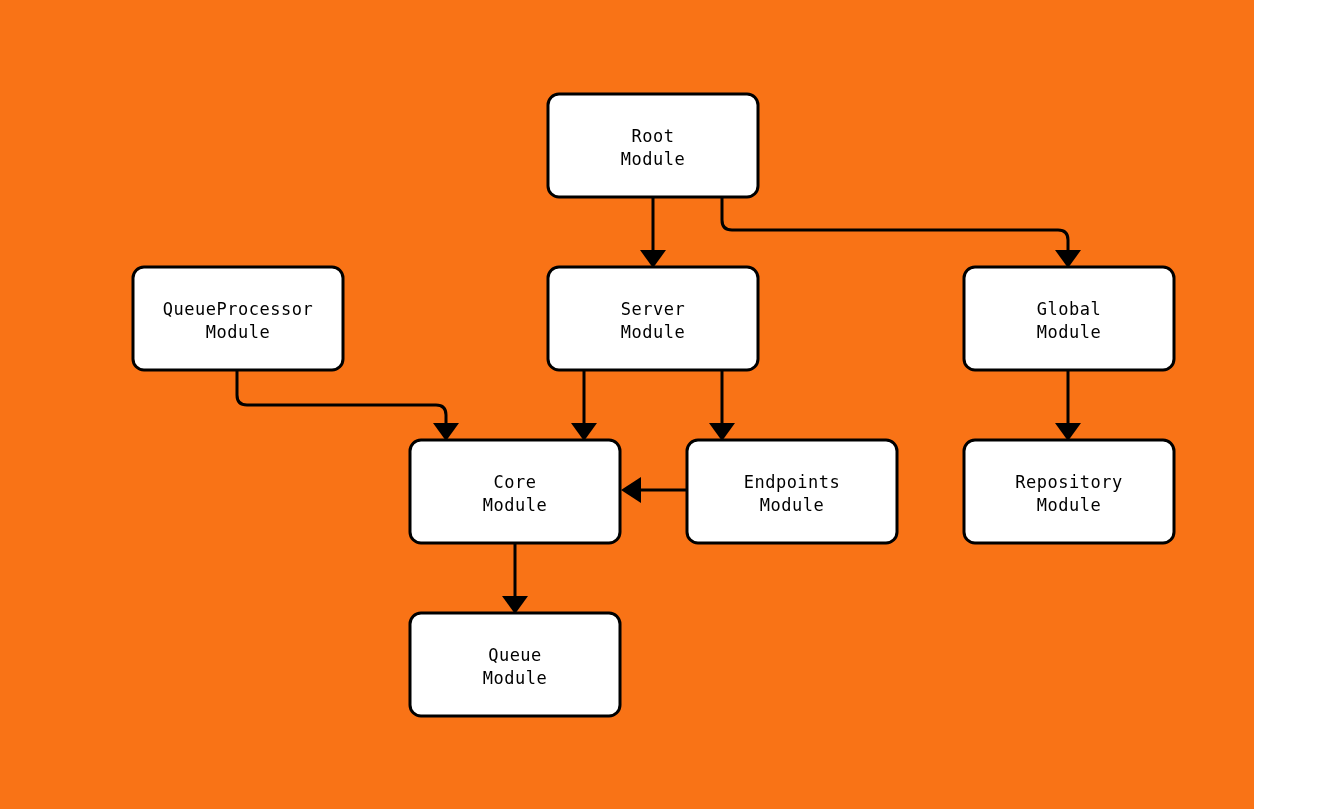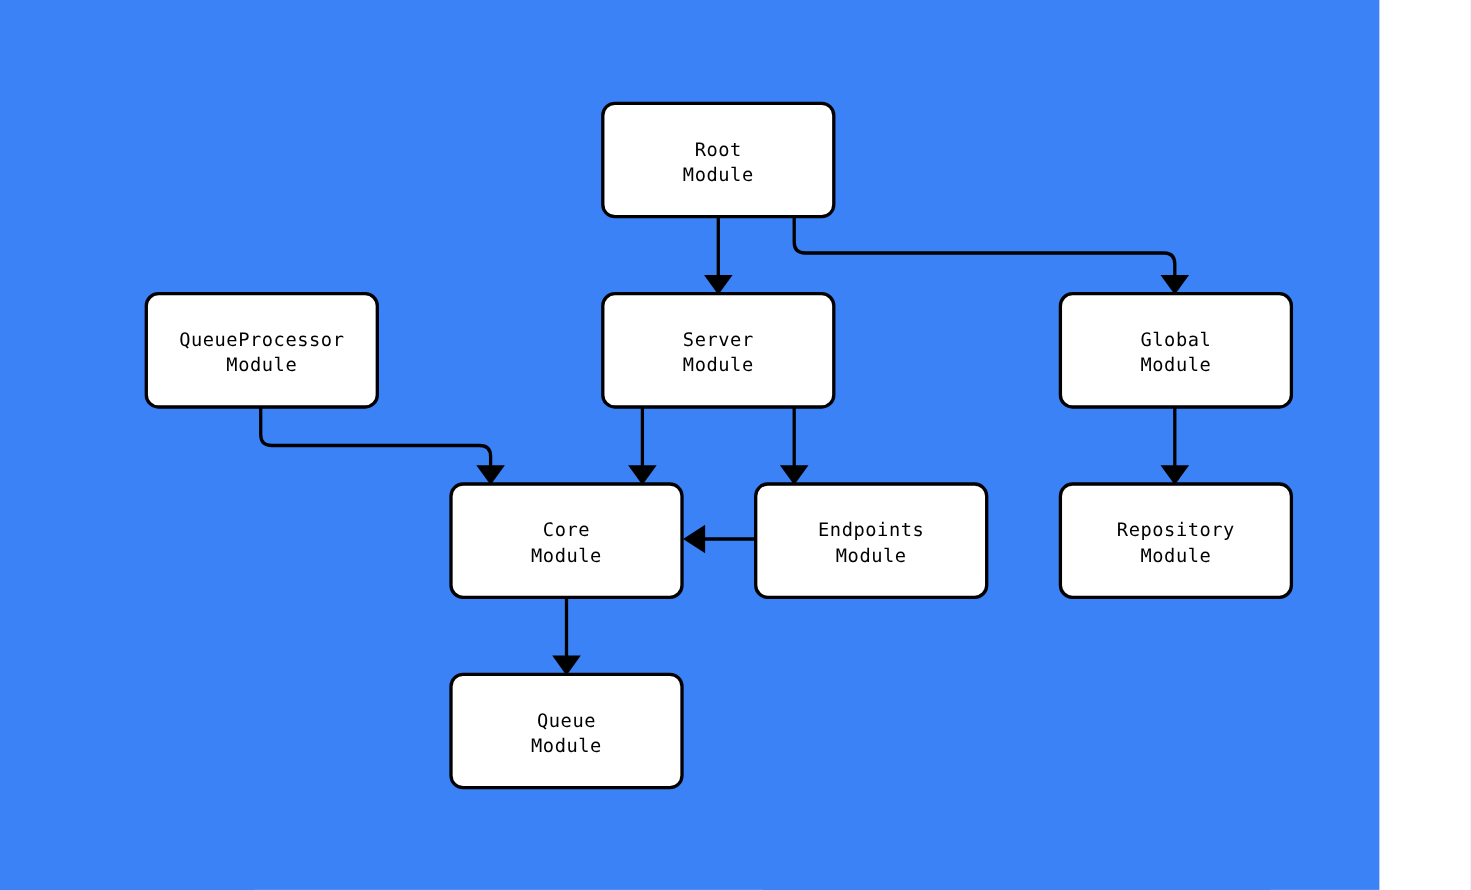--- a/index.html
+++ b/index.html
@@ -11,21 +11,21 @@
   body {
     width: 1337px;
     height: 809px;
     overflow: hidden;
     font-family: "DejaVu Sans Mono", "Liberation Mono", monospace;
   }
   #diagram-root {
     position: relative;
     width: 1254px;
     height: 809px;
-    background: #3b82f6;
+    background: #f97316;
   }
   svg#graph {
     display: block;
     width: 1337px;
     height: 809px;
   }
   .node-shape {
     fill: #ffffff;
     stroke: #000000;
     stroke-width: 3;

